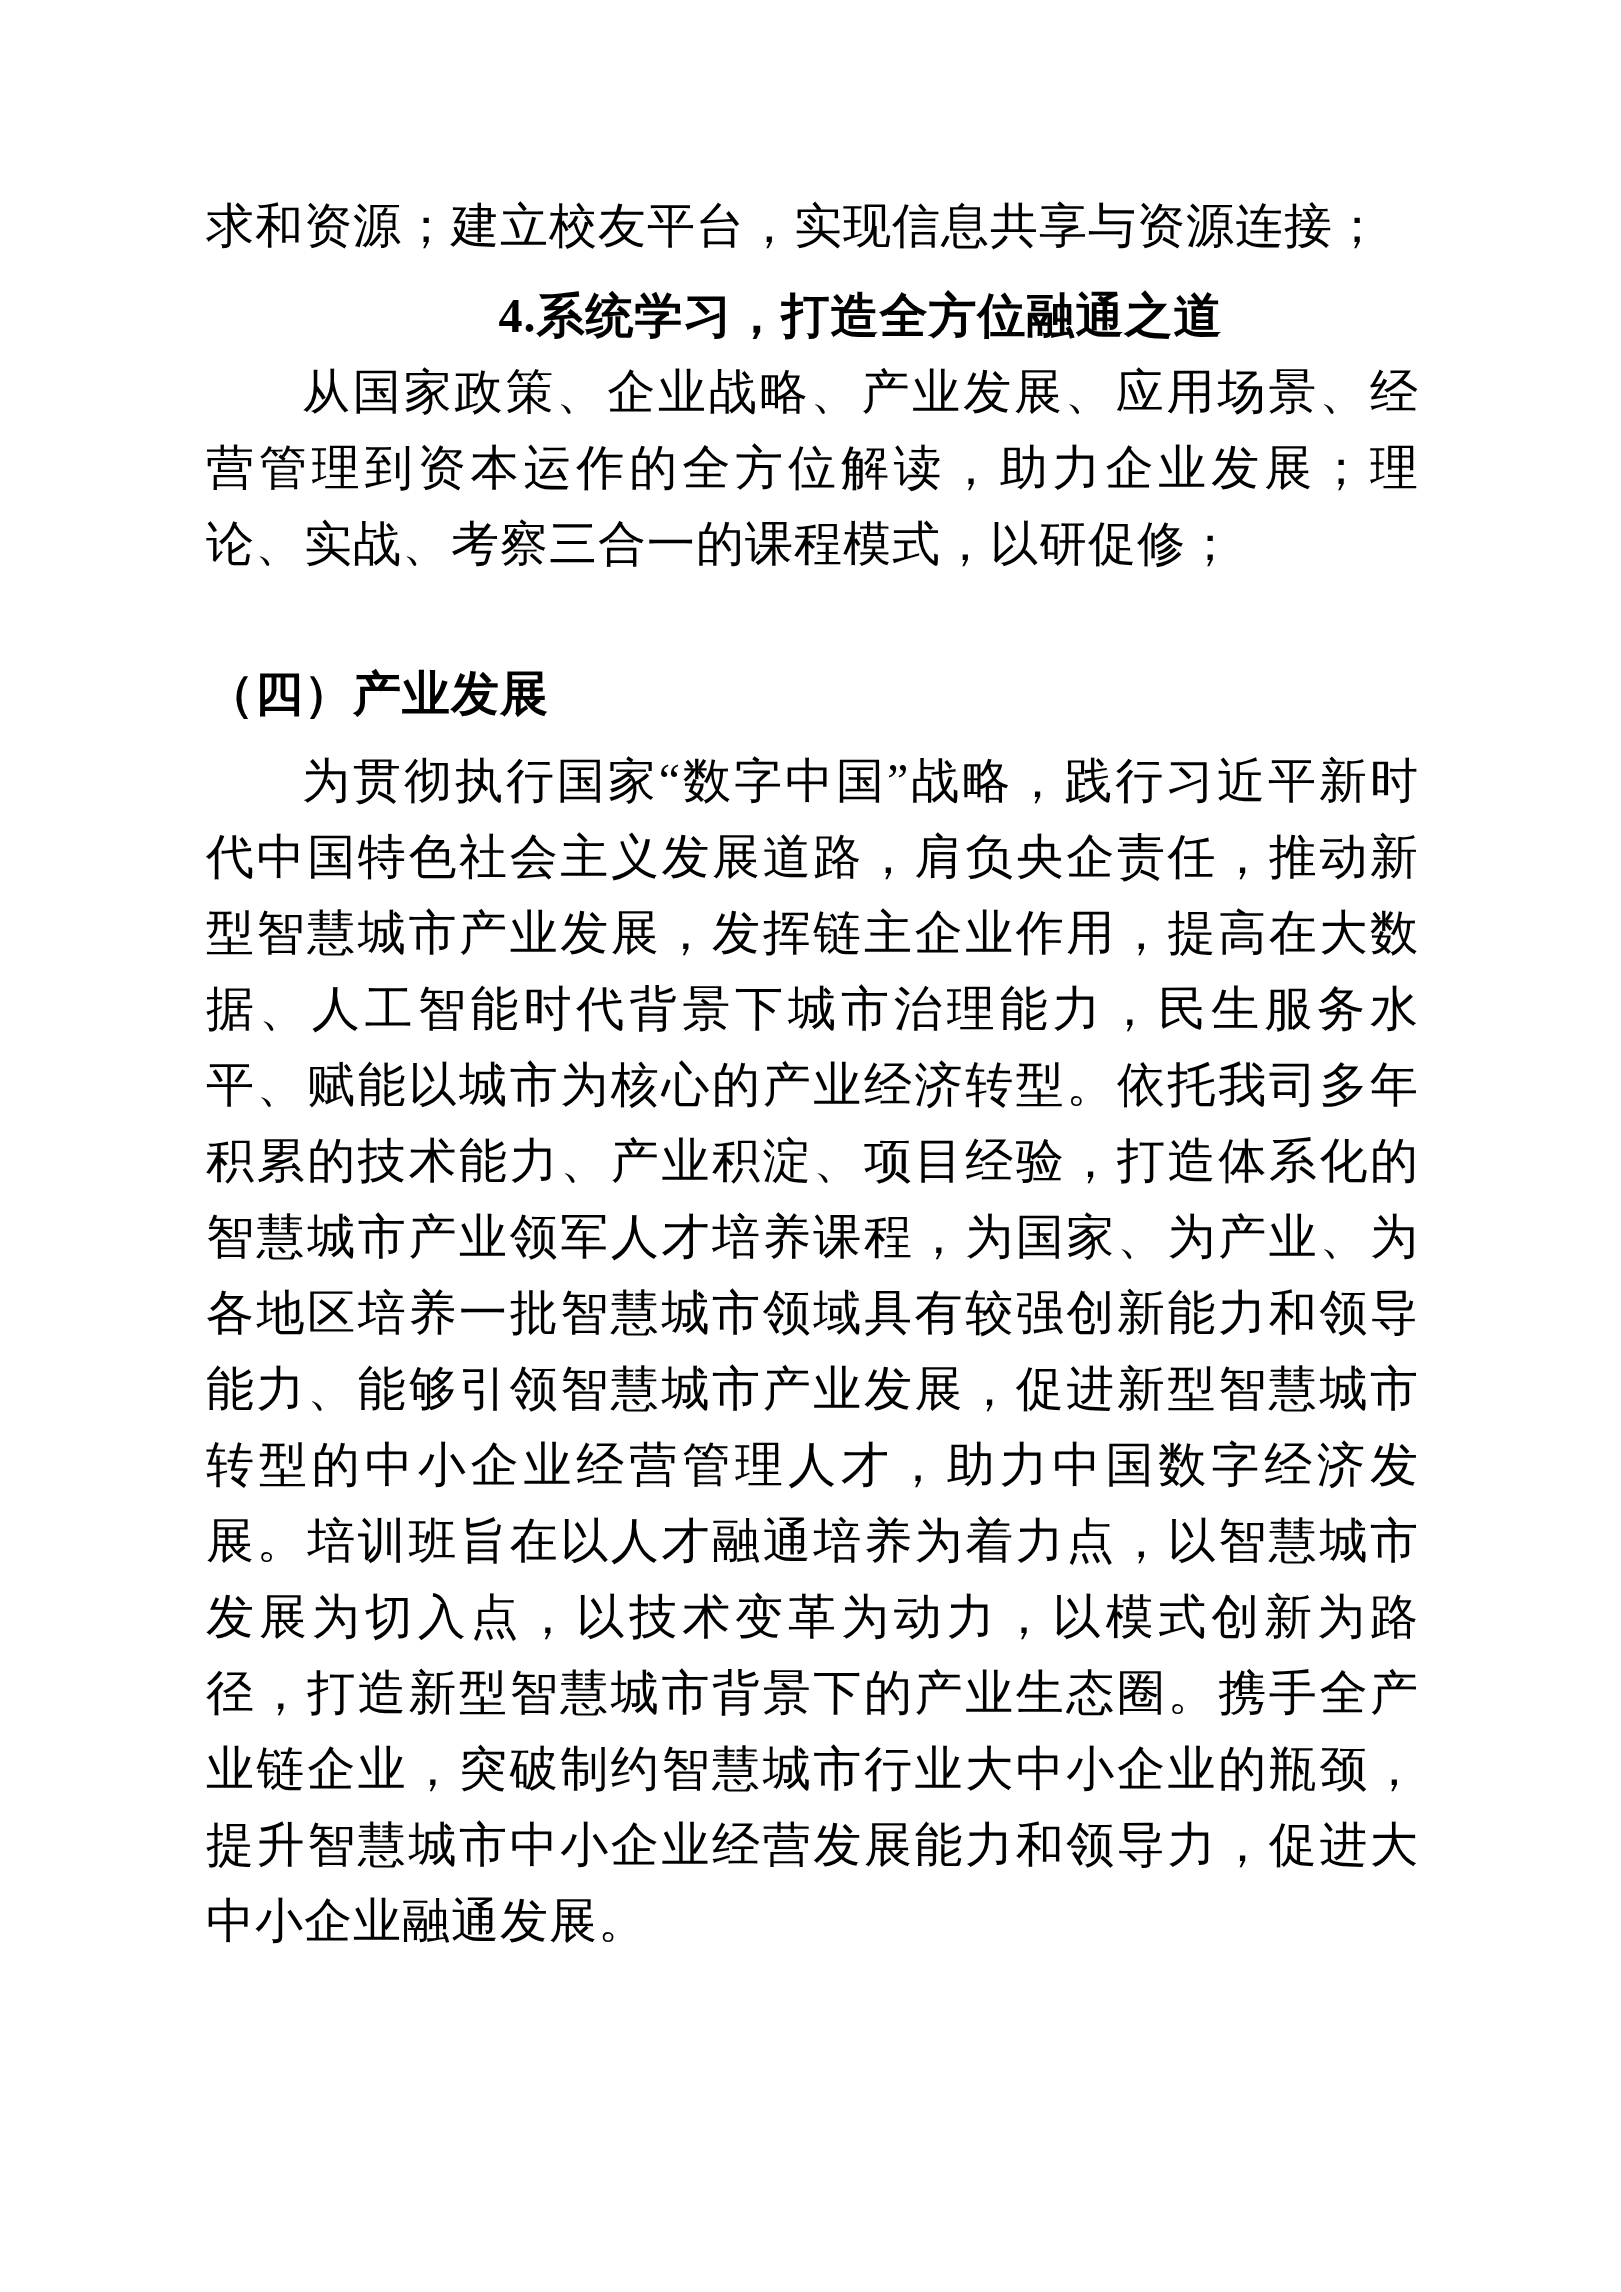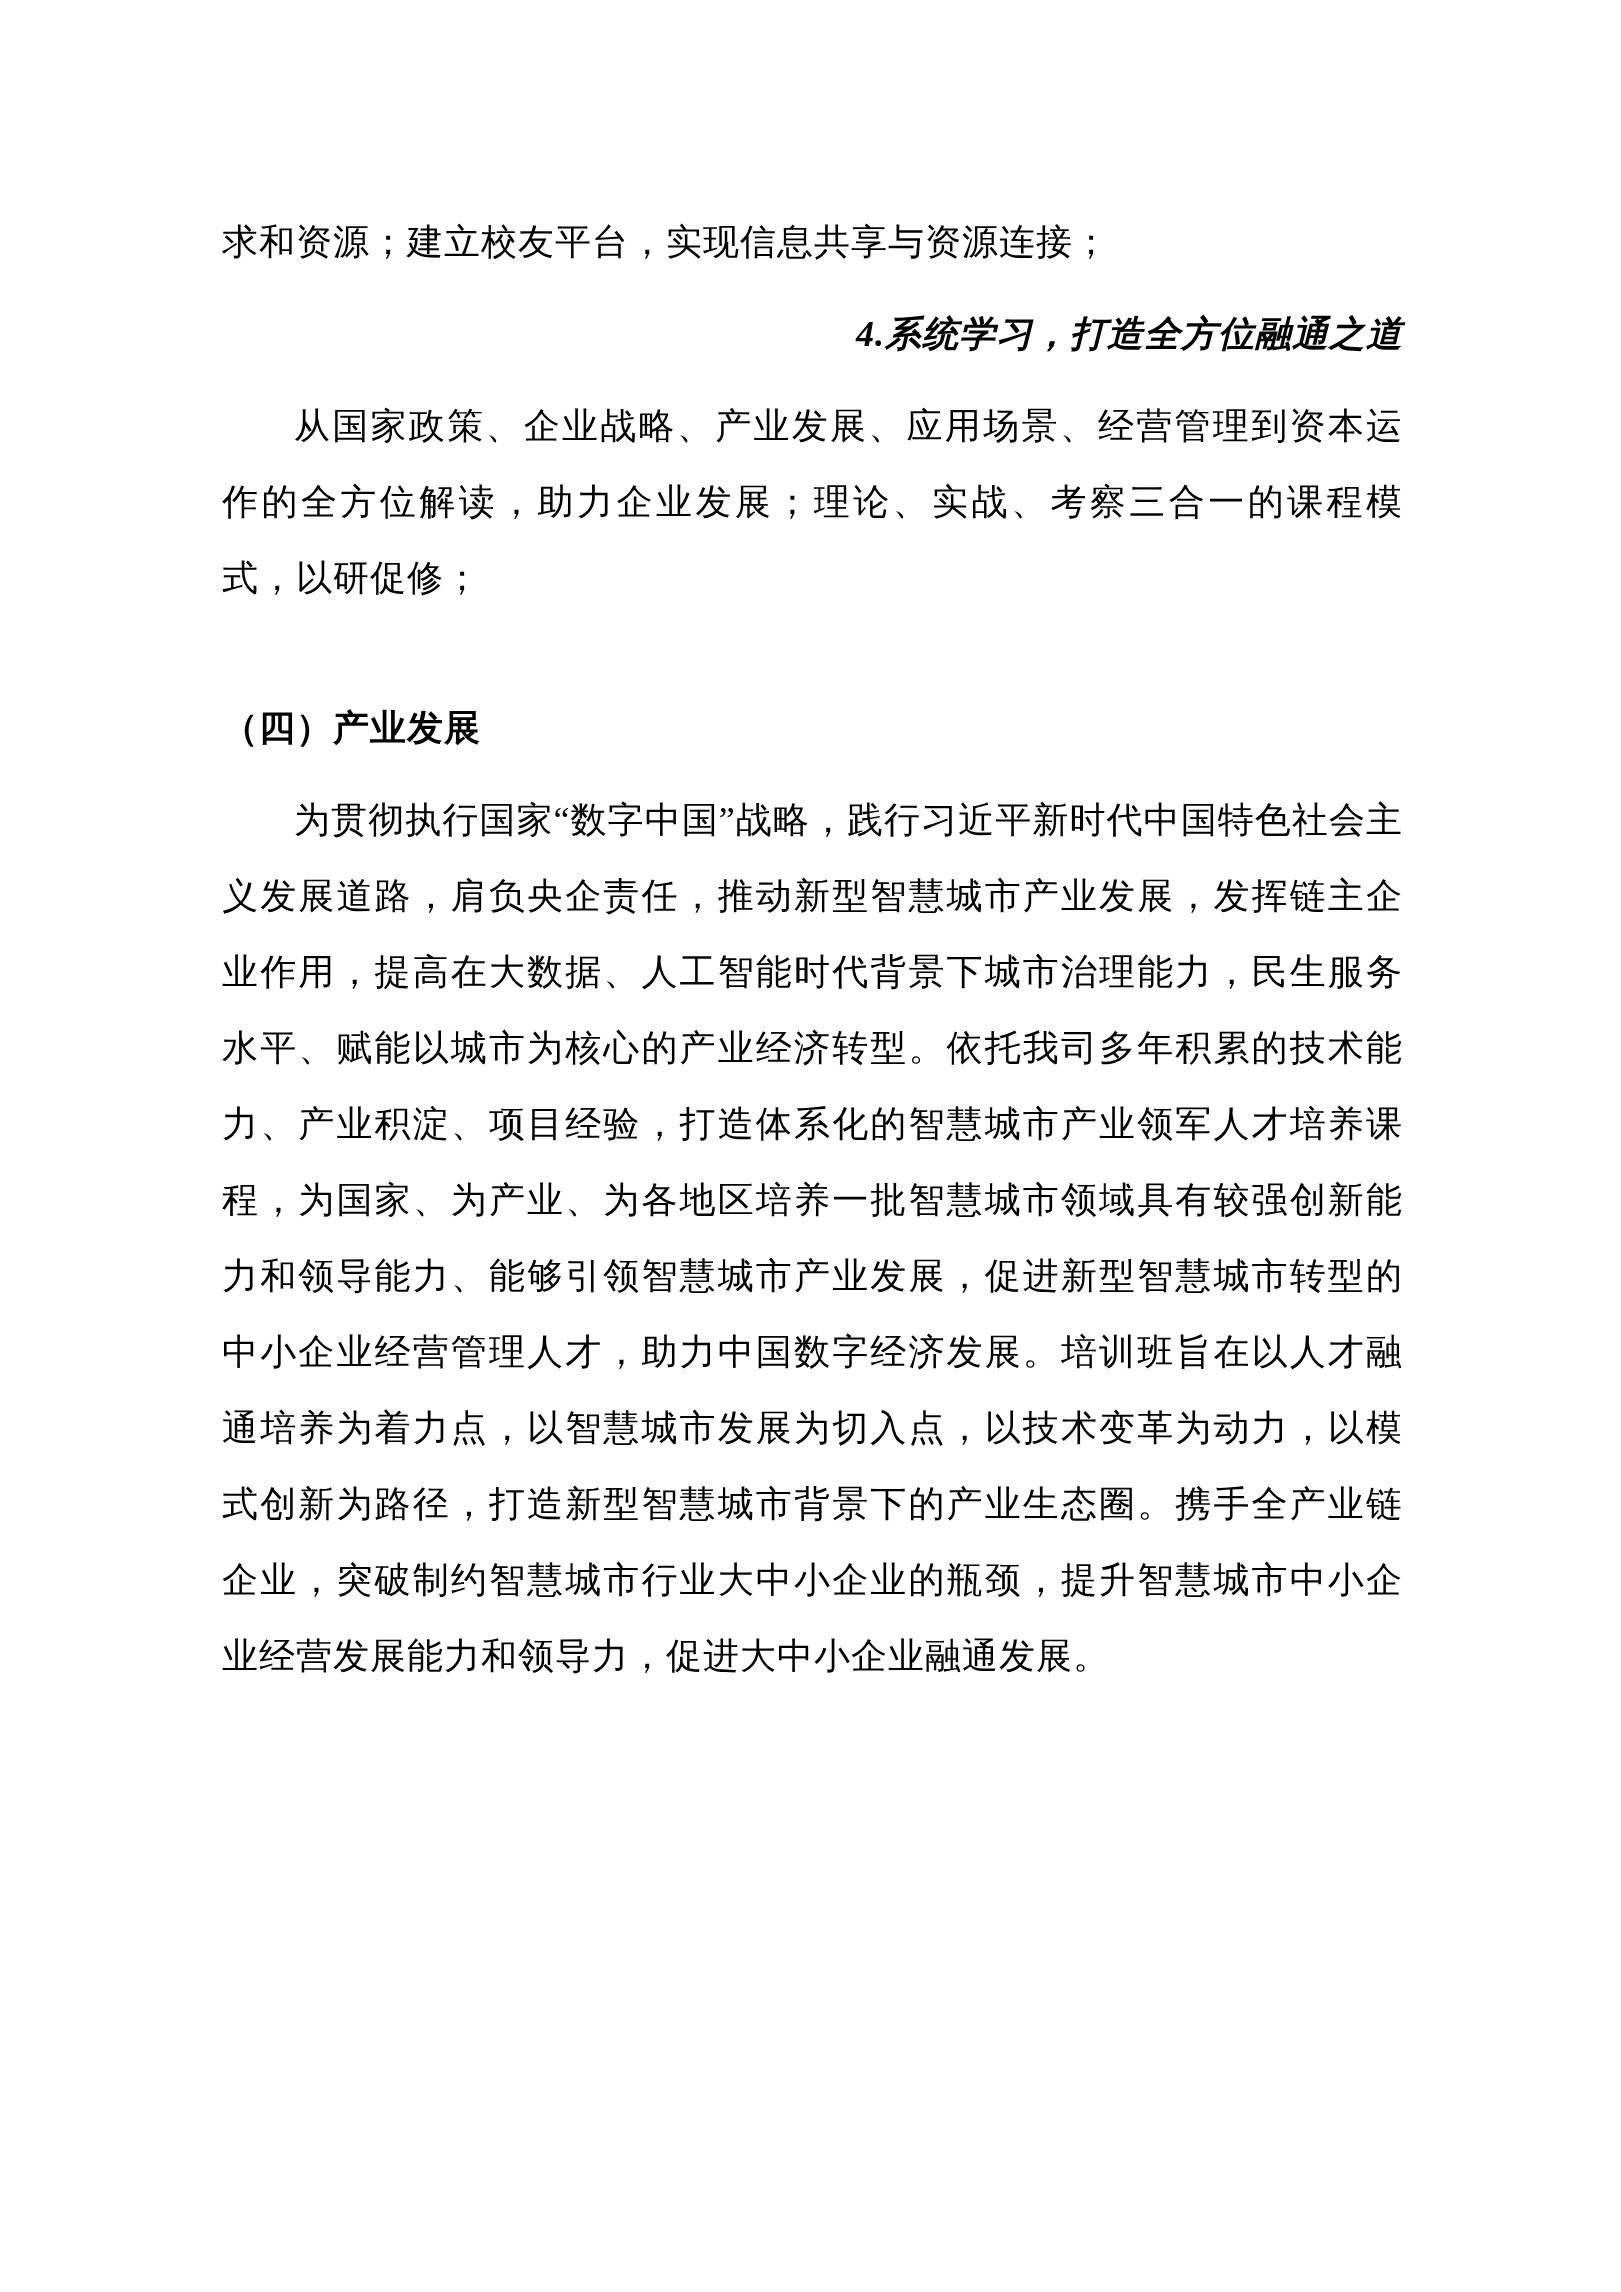--- a/index.html
+++ b/index.html
@@ -20,38 +20,37 @@
     position: absolute;
     top: 188px;
     left: 206px;
     width: 1213px;
     font-size: 44px;
     line-height: 76px;
     text-align: justify;
     letter-spacing: 1px;
   }
   .content p, .content h2, .content h3 {
-    margin: 16px;
+    margin: 0;
     padding: 0;
-    font-size: 36px;
+    font-size: 48px;
     line-height: 76px;
   }
   .body-para {
     text-indent: 2em;
     font-weight: normal;
   }
   .no-indent {
     text-indent: 0;
   }
   .sub-heading {
     text-indent: 2em;
     font-weight: bold;
     margin-top: 13.7px !important;
-    text-align: right;
-    font-style: italic;
+    text-align: center;
   }
   .section-heading {
     text-indent: 0;
     font-weight: bold;
     margin-top: 74px !important;
     margin-bottom: 11.8px !important;
     text-align: left;
   }
 </style>
 </head>

